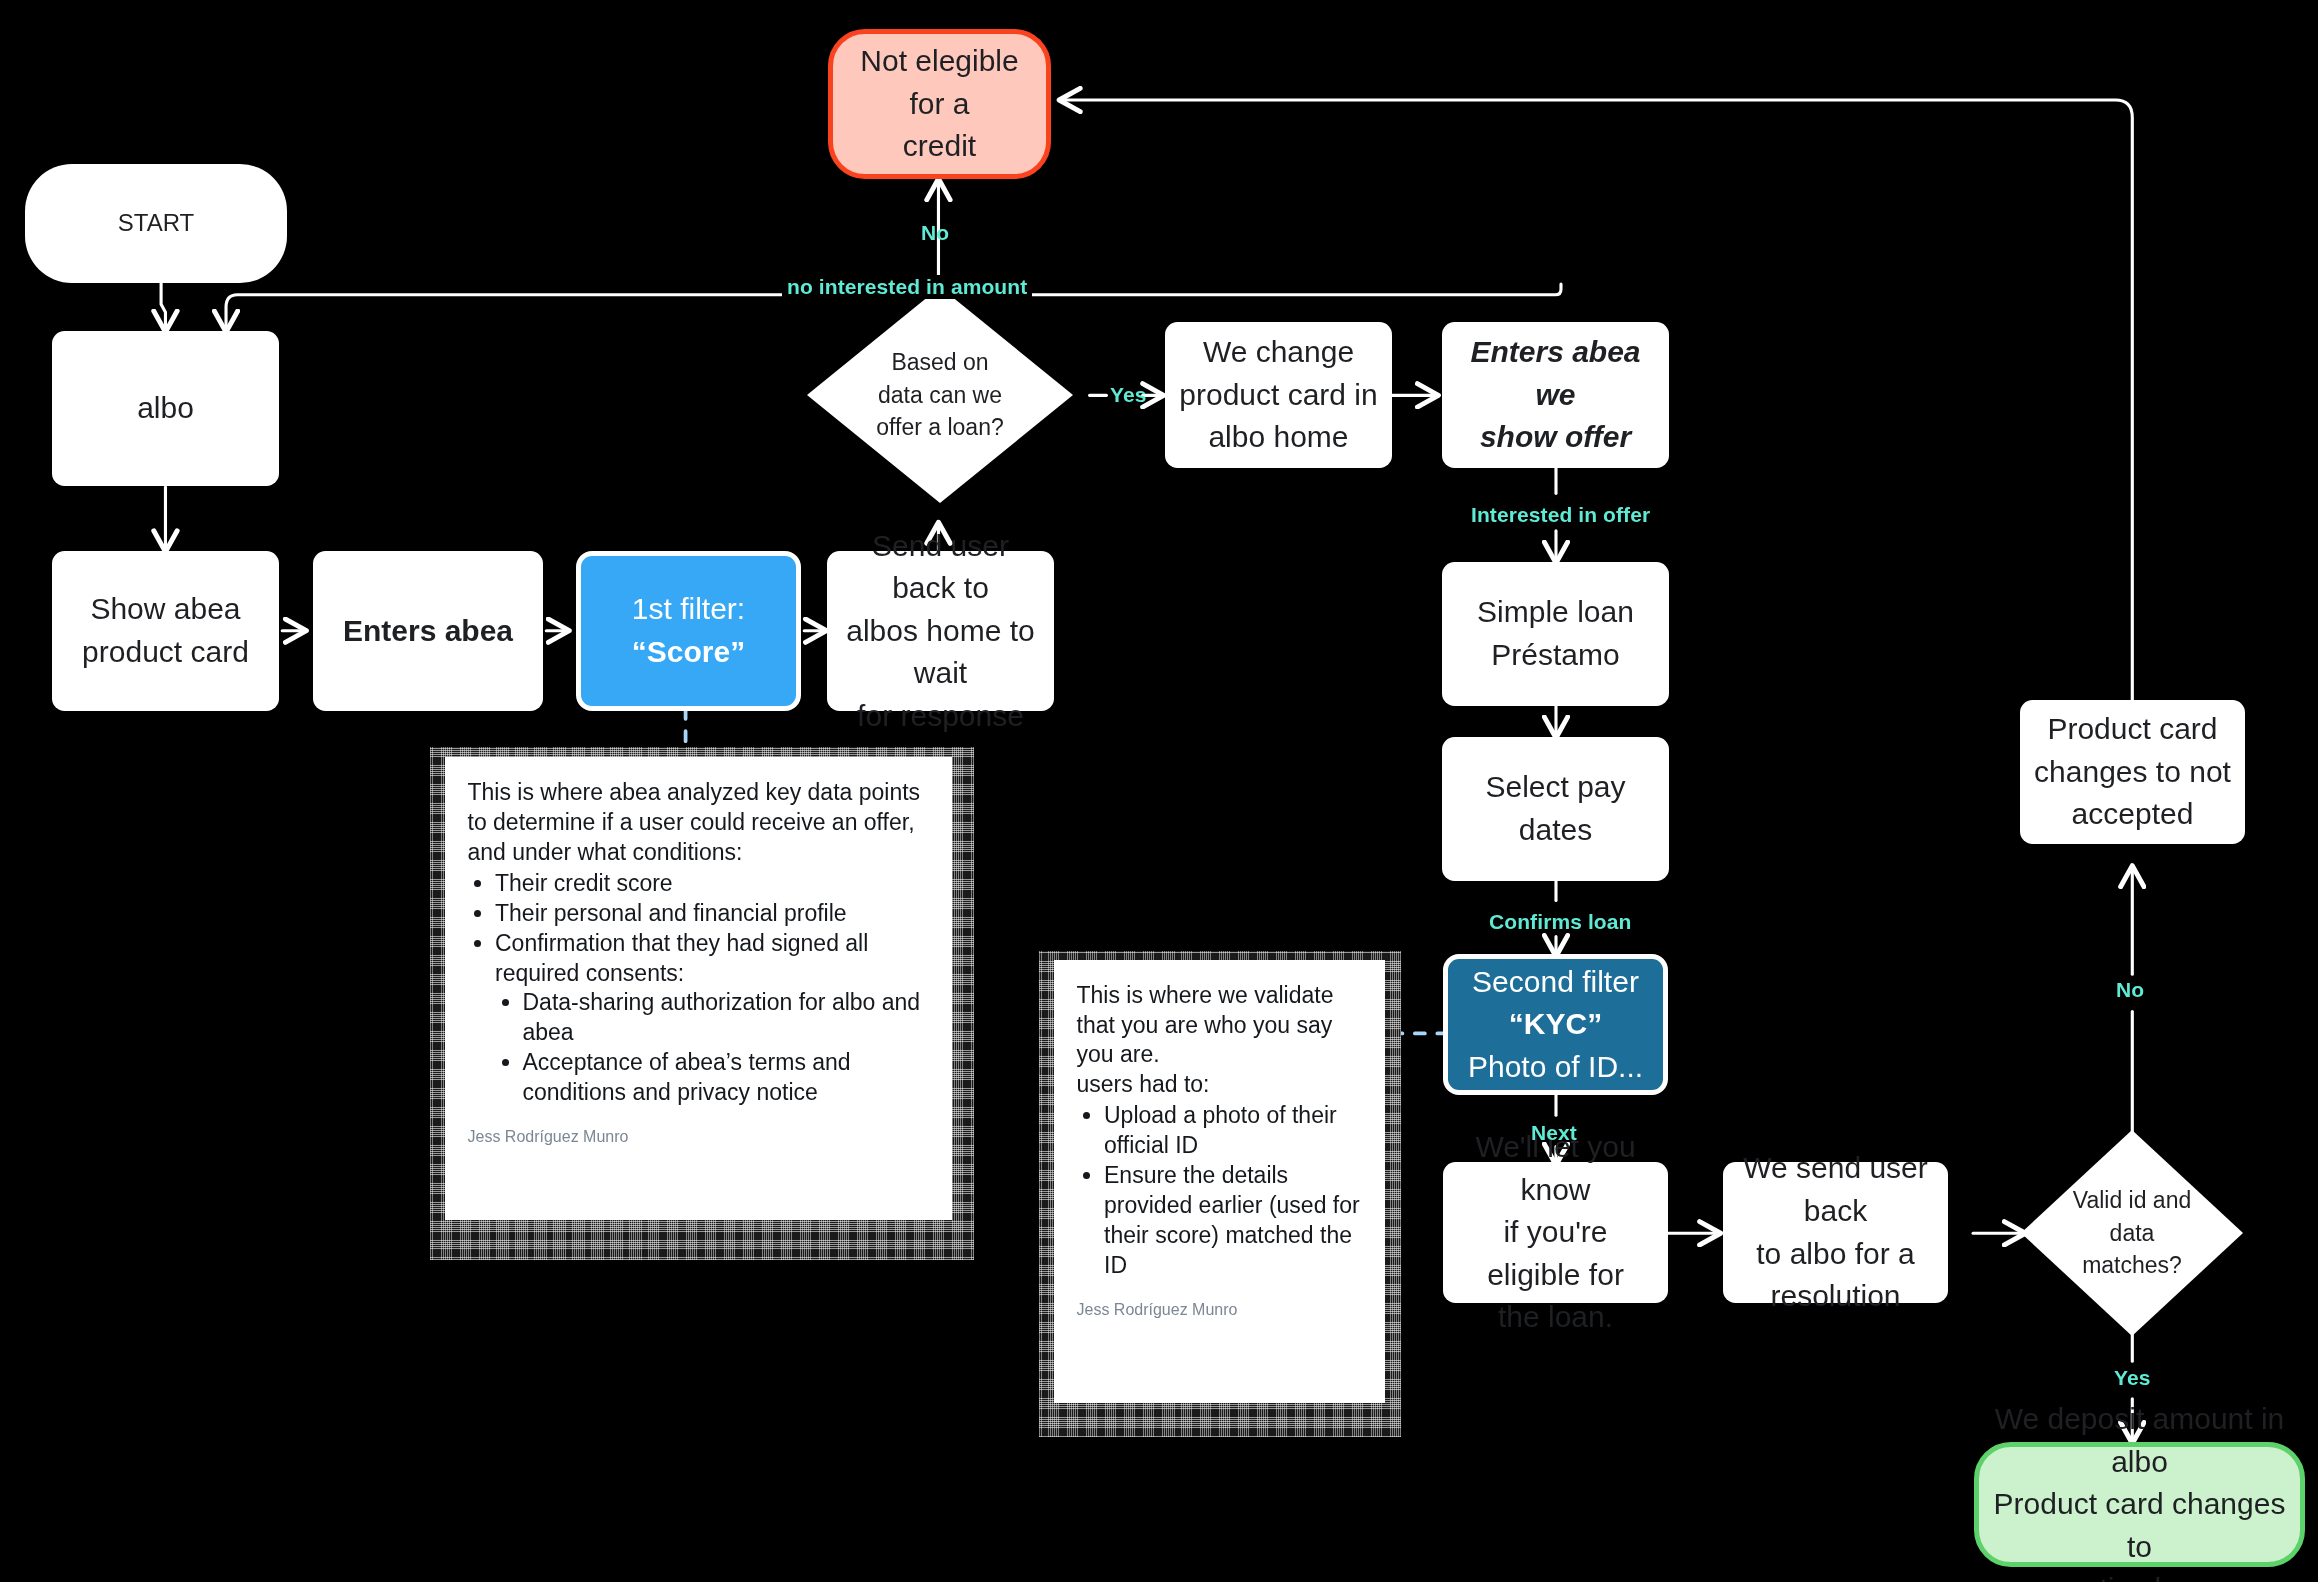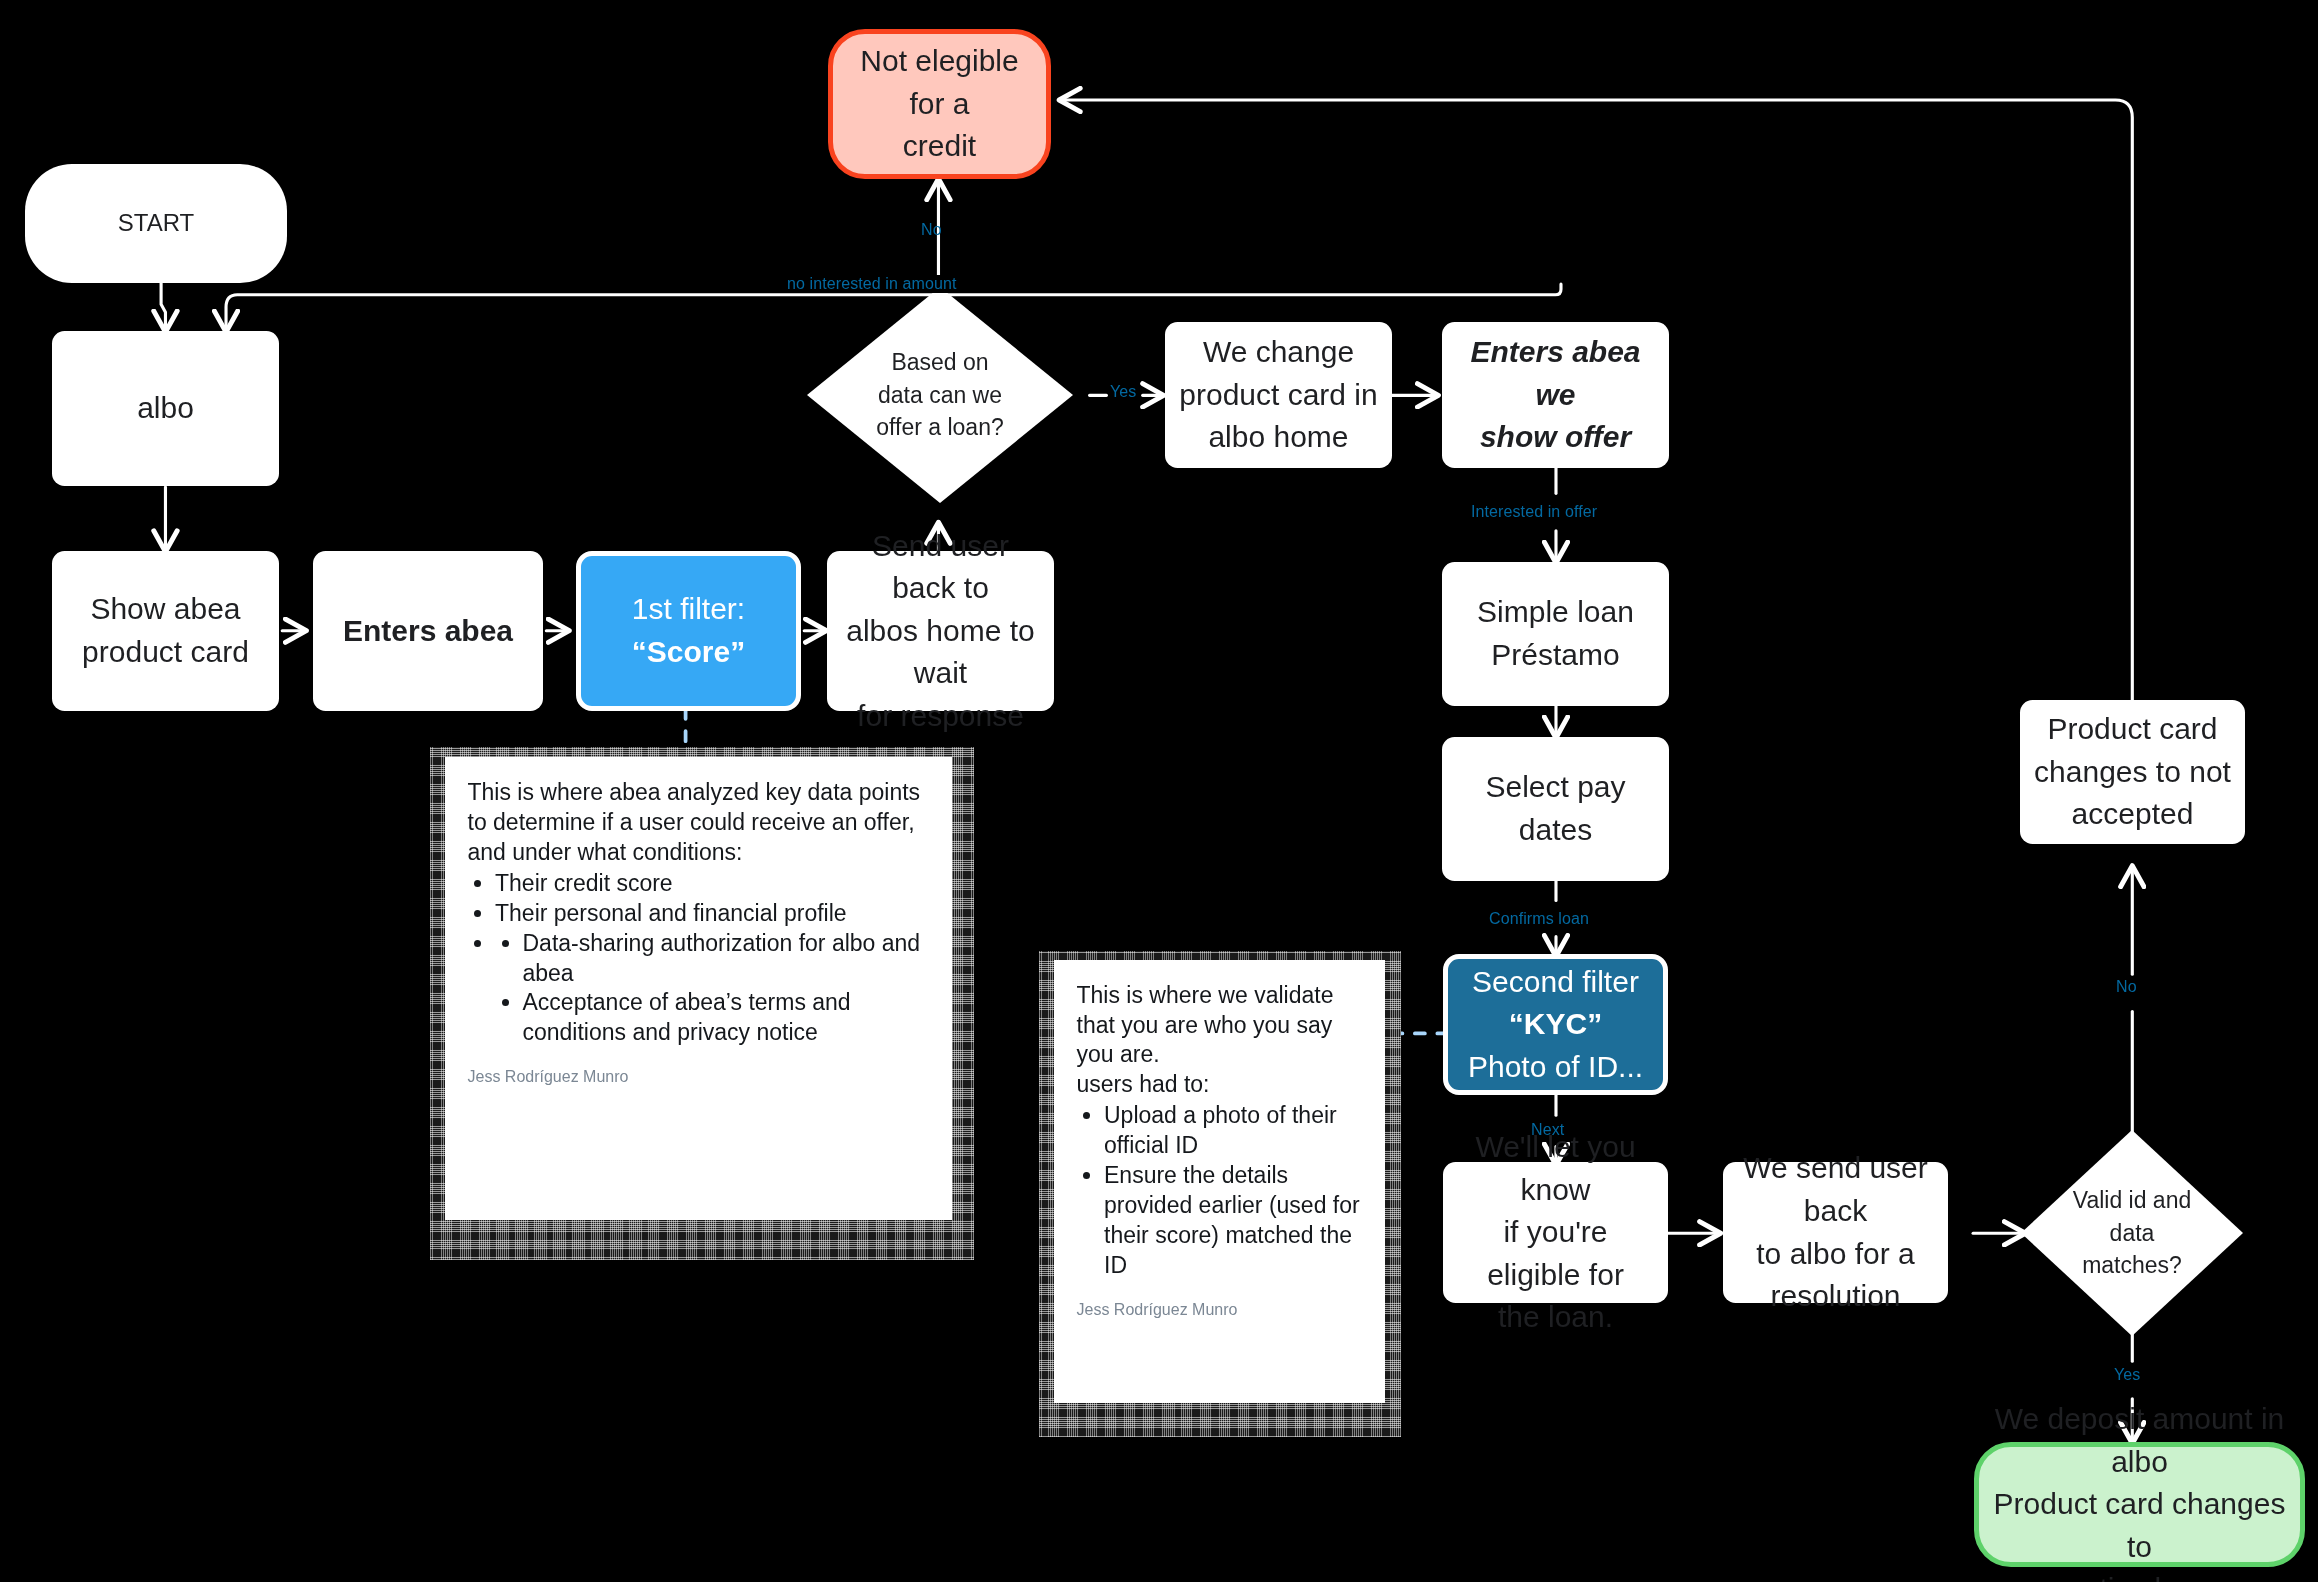--- a/index.html
+++ b/index.html
@@ -32,21 +32,21 @@
     text-align:center;color:#1f2023;font-size:23px;line-height:1.42;
     white-space:pre-line;
   }
   .diamond .dshape{
     position:absolute;inset:0;background:#fff;
     clip-path:polygon(50% 0,100% 50%,50% 100%,0 50%);
   }
   .diamond .dtext{position:relative;z-index:2;}
 
   .edge-label{
-    position:absolute;color:#0369a1;font-size:16px;font-weight:400;
+    position:absolute;color:#5eead4;font-size:21px;font-weight:700;
     white-space:nowrap;letter-spacing:0.1px;
   }
 
   
   .sticky{
     position:absolute;box-sizing:border-box;
     background:#ffffff;color:#15181c;
     padding:21px 22.5px 13.7px 22.5px;
     font-size:23px;line-height:1.30;
     box-shadow:13.7px 16px 0 0 rgba(255,255,255,0.0);
@@ -218,20 +218,21 @@
   <div class="edge-label" style="left:2114px;top:1366px;">Yes</div>
 
   <div class="sticky-wrap" style="left:430px;top:747px;width:544px;height:513px;">
     <div class="sticky-grain" style="left:0;top:0;width:544px;height:513px;"></div>
     <div class="sticky" style="left:15px;top:10px;width:507px;height:463px;">
       <p>This is where abea analyzed key data points to determine if a user could receive an offer, and under what conditions:</p>
       <ul>
         <li>Their credit score</li>
         <li>Their personal and financial profile</li>
         <li>
+          <span>Confirmation that they had signed all required consents:</span>
           <ul>
             <li>Data-sharing authorization for albo and abea</li>
             <li>Acceptance of abea’s terms and conditions and privacy notice</li>
           </ul>
         </li>
       </ul>
       <div class="author">Jess Rodríguez Munro</div>
     </div>
   </div>
 

